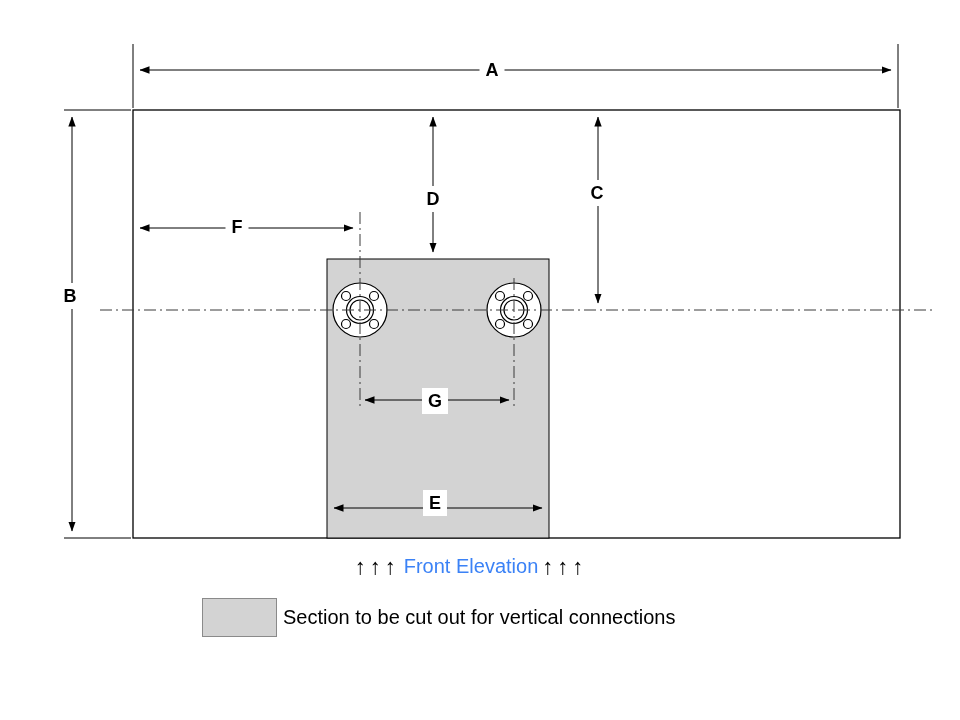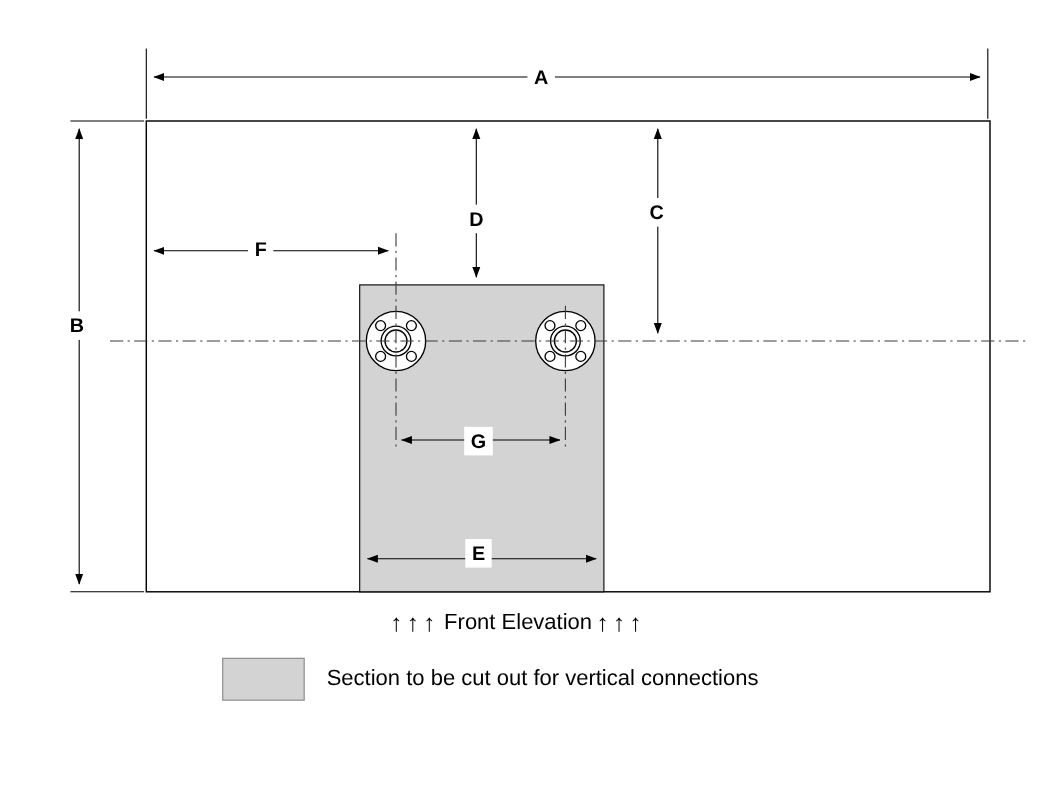--- a/index.html
+++ b/index.html
@@ -46,39 +46,39 @@
     white-space:nowrap;
   }
   .caption .arrows{
     font-size:22px;
     letter-spacing:4px;
     line-height:22px;
     color:#000;
   }
   .caption .caption-text{
     font-size:20px;
-    color:#000000;
+    color:#3b82f6;
   }
 
   
   .legend{
     position:absolute;
     display:flex;
     align-items:center;
   }
   .legend-swatch{
     width:73px;height:37px;
     background:#d3d3d3;
     border:1px solid #8a8a8a;
     flex:0 0 auto;
   }
   .legend-text{
     font-size:20px;
     color:#000;
-    margin-left:20px;
+    margin-left:6px;
     white-space:nowrap;
   }
 </style>
 </head>
 <body>
 
 <div class="stage">
 
   <svg width="960" height="720" viewBox="0 0 960 720">
     <defs>

